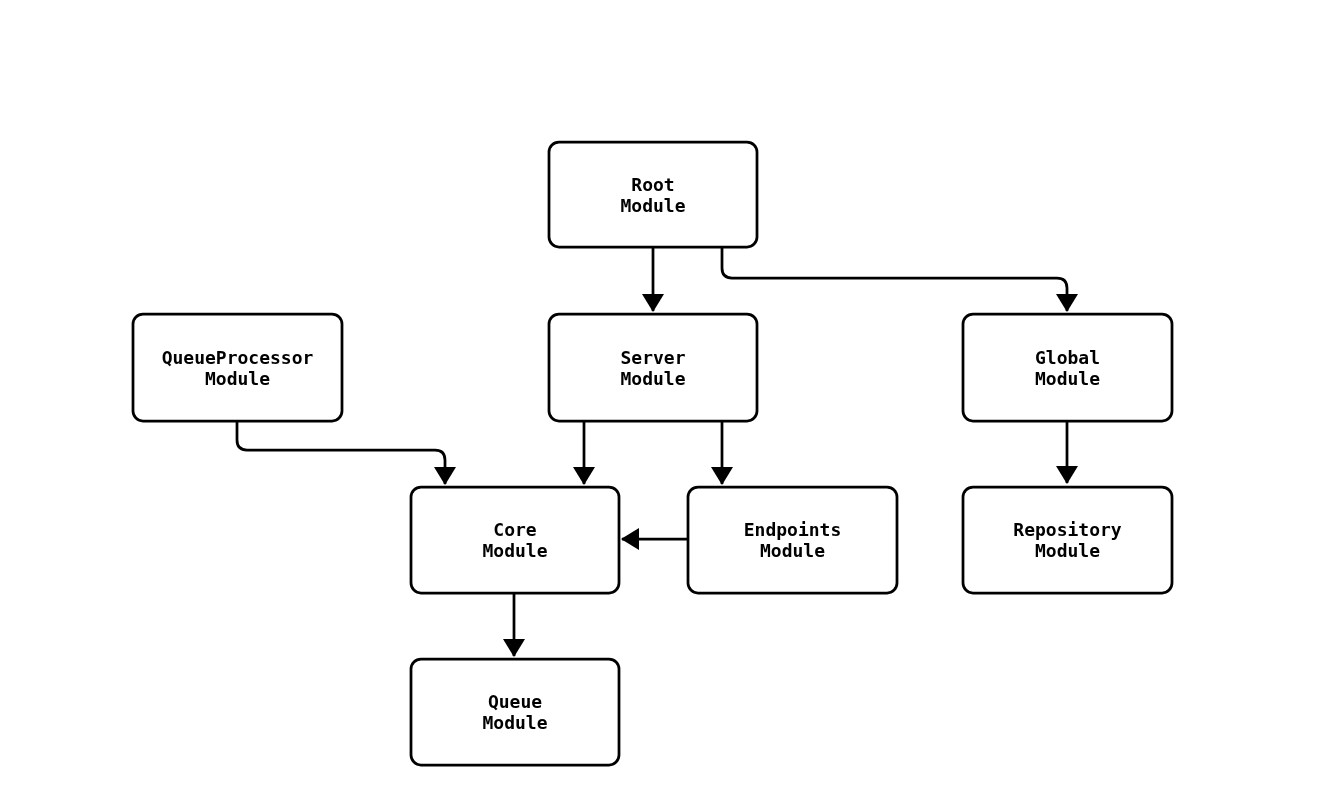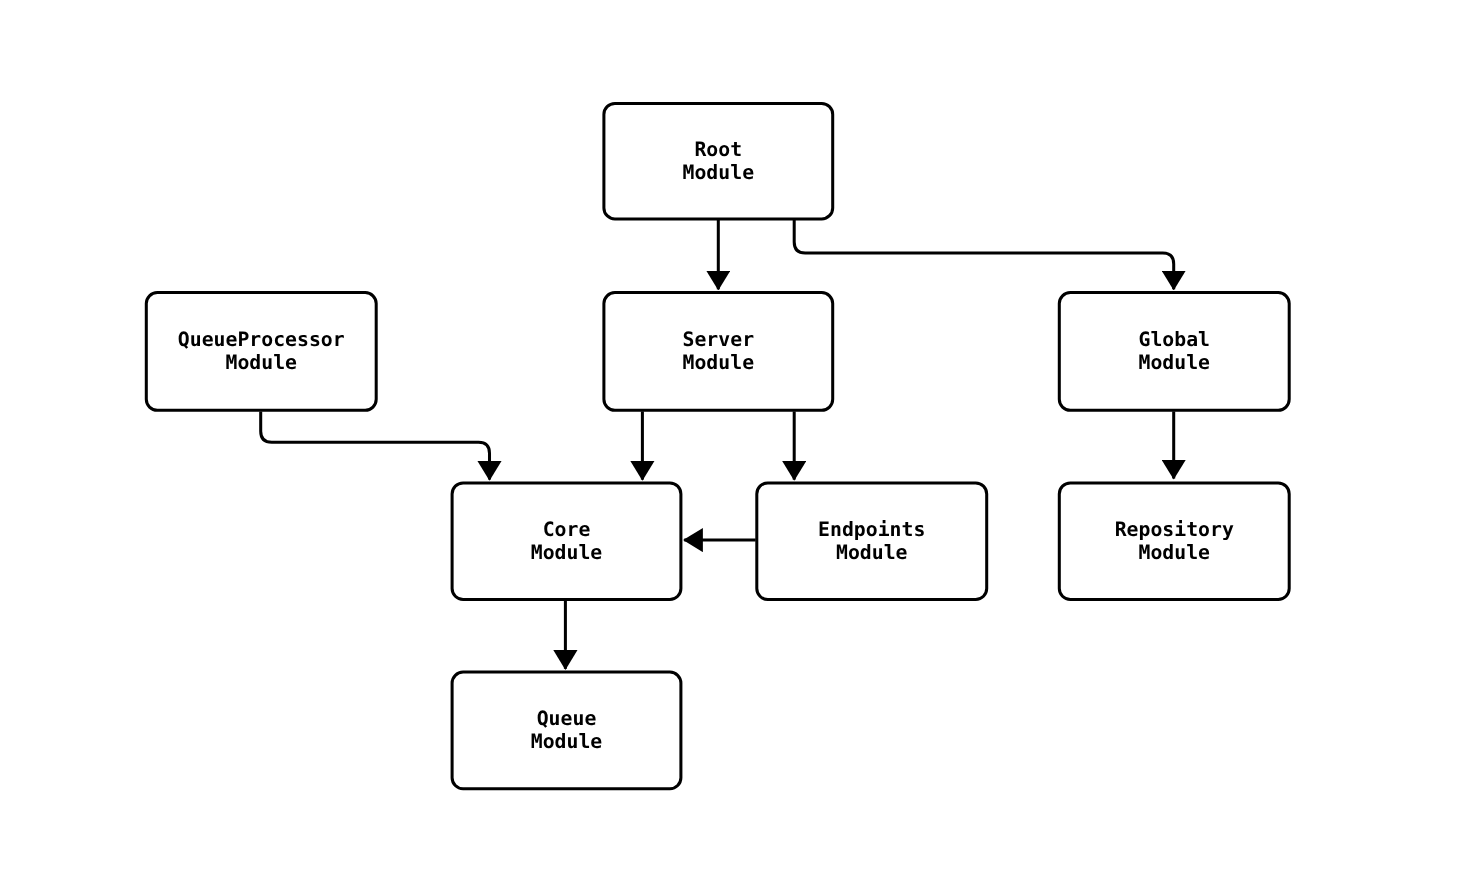--- a/index.html
+++ b/index.html
@@ -8,20 +8,21 @@
     background: #ffffff;
     width: 1337px;
     height: 809px;
     overflow: hidden;
     font-family: "DejaVu Sans Mono", "Liberation Mono", monospace;
   }
   #diagram-wrap {
     width: 1337px;
     height: 596px;
     position: relative;
+    margin-top: 48px;
   }
   svg {
     display: block;
   }
   .node-rect {
     fill: #ffffff;
   }
   .node-label {
     font-family: "DejaVu Sans Mono", "Liberation Mono", monospace;
     font-weight: bold;

